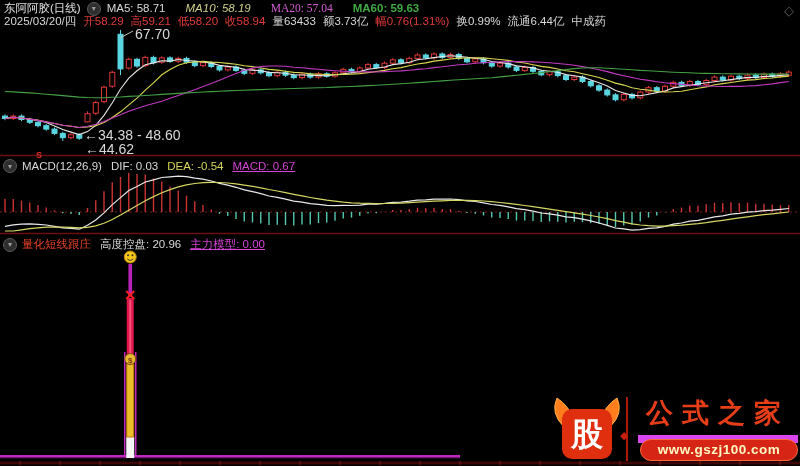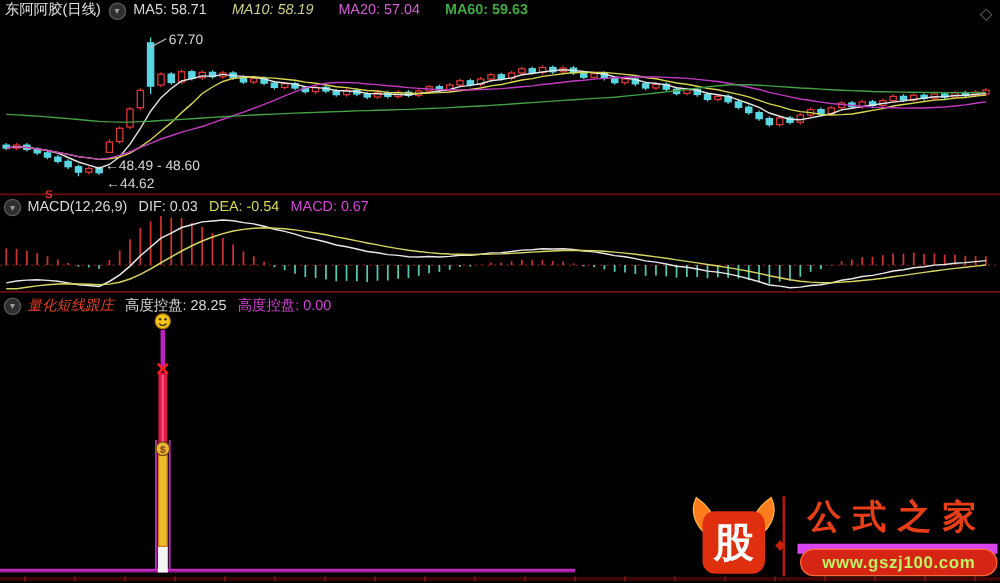--- a/index.html
+++ b/index.html
@@ -6,35 +6,35 @@
   .screen{position:relative;width:800px;height:466px;background:#000;overflow:hidden;
           font-family:"Liberation Sans","DejaVu Sans",sans-serif;}
   svg#chart-svg{position:absolute;left:0;top:0;z-index:1;}
   .hrow{position:absolute;z-index:3;display:flex;align-items:flex-start;white-space:nowrap;
         font-size:11.5px;line-height:12px;color:#d9d9d9;}
   .hrow .seg{margin-right:7px;}
   .circle-icon{display:inline-flex;align-items:center;justify-content:center;width:12px;height:12px;
         border-radius:50%;background:#2e2e2e;border:1px solid #5a5a5a;color:#9a9a9a;font-size:8px;
         margin:0 6px;flex:0 0 auto;}
   .diamond-icon{position:absolute;right:6px;top:3px;z-index:3;color:#5f5f5f;font-size:13px;}
-  .anno{position:absolute;z-index:3;color:#d9d9d9;font-size:11px;white-space:nowrap;}
+  .anno{position:absolute;z-index:3;color:#d9d9d9;font-size:14px;white-space:nowrap;}
   .marker{position:absolute;z-index:3;color:#e03030;font-size:9px;font-weight:bold;}
   .plabel{position:absolute;left:3px;z-index:3;display:flex;align-items:center;white-space:nowrap;
         font-size:11.5px;color:#d9d9d9;}
   .plabel .circle-icon{margin:0 5px 0 0;}
-  .plabel .seg{margin-right:9px;} .c-yel{color:#d6d65a;} .c-mag{color:#d643d6;} .c-wht{color:#d9d9d9;}
-  .c-sigred{color:#e8402a;font-style:italic;}
+  .plabel .seg{margin-right:9px;} .c-yel{color:#d6d65a;} .c-mag{color:#d643d6;text-decoration:underline;} .c-wht{color:#d9d9d9;}
+  .c-sigred{color:#e8402a;}
   .watermark{position:absolute;left:548px;top:393px;width:252px;height:73px;z-index:4;}
   .wm-divider{position:absolute;left:78px;top:4px;width:2px;height:64px;background:#b01808;}
   .wm-divider-diamond{position:absolute;left:72px;top:36px;color:#c41f0c;font-size:11px;}
   .wm-brand{position:absolute;left:90px;top:2px;width:160px;text-align:center;color:#e83e18;
         font-family:"Liberation Serif","DejaVu Serif",serif;font-weight:bold;font-size:27px;
         letter-spacing:9px;border-bottom:8px solid #d946ef;padding-bottom:4px;}
   .wm-url{position:absolute;left:92px;top:46px;width:156px;height:20px;background:#d62514;
-        border:1px solid #ff6a3a;border-radius:12px;color:#bef264;font-weight:bold;font-size:13.5px;
+        border:1px solid #ff6a3a;border-radius:12px;color:#fef9c3;font-weight:bold;font-size:13.5px;
         text-align:center;line-height:20px;letter-spacing:.5px;}
 </style>
 </head>
 <body>
 
 <div class="screen">
 
   <svg id="chart-svg" width="800" height="466">
       <line x1="5" y1="114.4" x2="5" y2="120.2" stroke="#5ad6e2" stroke-width="1"></line>
       <rect x="2.5" y="116.1" width="5" height="2.4" fill="#5ad6e2" stroke="#5ad6e2" stroke-width="1"></rect>
@@ -375,45 +375,58 @@
       <line x1="740" y1="461" x2="740" y2="465" stroke="#8b1a1a" stroke-width="1"></line>
       <line x1="780" y1="461" x2="780" y2="465" stroke="#8b1a1a" stroke-width="1"></line>
     </svg>
 
   <div class="hrow" style="left:4px;top:2px;">
     <span style="color:#e4e4e4;">东阿阿胶(日线)</span>
     <span class="circle-icon">▾</span>
     <span id="ma-labels" style="display:flex;gap:13px;">
         <span class="seg" style="color: rgb(217, 217, 217);">MA5: 58.71</span>
         <span class="seg" style="color: rgb(207, 207, 138); font-style: italic;">MA10: 58.19</span>
-        <span class="seg" style="color: rgb(212, 95, 212);">MA20: 57.04</span>
+        <span class="seg" style="color: rgb(212, 95, 212); font-family: Liberation Serif, serif;">MA20: 57.04</span>
         <span class="seg" style="color: rgb(65, 169, 65); font-weight: bold;">MA60: 59.63</span>
       </span>
   </div>
   <span class="diamond-icon">◇</span>
 
+  <div class="hrow" id="info-line" style="left:4px;top:15px;">
+      <span class="seg" style="color: rgb(217, 217, 217);">2025/03/20/四</span>
+      <span class="seg" style="color: rgb(226, 59, 59);">开58.29</span>
+      <span class="seg" style="color: rgb(226, 59, 59);">高59.21</span>
+      <span class="seg" style="color: rgb(226, 59, 59);">低58.20</span>
+      <span class="seg" style="color: rgb(226, 59, 59);">收58.94</span>
+      <span class="seg" style="color: rgb(217, 217, 217);">量63433</span>
+      <span class="seg" style="color: rgb(217, 217, 217);">额3.73亿</span>
+      <span class="seg" style="color: rgb(226, 59, 59);">幅0.76(1.31%)</span>
+      <span class="seg" style="color: rgb(217, 217, 217);">换0.99%</span>
+      <span class="seg" style="color: rgb(217, 217, 217);">流通6.44亿</span>
+      <span class="seg" style="color: rgb(217, 217, 217);">中成药</span>
+    </div>
 
   <div class="anno" style="left:135px;top:26px;">67.70</div>
-  <div class="anno" style="left:84px;top:127px;">←48.49 - 48.60</div>
+  <div class="anno" style="left:84px;top:127px;">←34.38 - 48.60</div>
   <div class="anno" style="left:62px;top:141px;margin-left:23px;">←44.62</div>
   <div class="marker" style="left:36px;top:150px;">S</div>
 
   <div class="plabel" style="top:159px;">
     <span class="circle-icon">▾</span>
     <span class="seg c-wht">MACD(12,26,9)</span>
     <span class="seg c-wht">DIF: 0.03</span>
     <span class="seg c-yel">DEA: -0.54</span>
     <span class="seg c-mag">MACD: 0.67</span>
   </div>
 
   <div class="plabel" style="top:237px;">
     <span class="circle-icon">▾</span>
     <span class="seg c-sigred">量化短线跟庄</span>
-    <span class="seg c-wht">高度控盘: 28.25</span>
-    <span class="seg c-mag">高度控盘: 0.00</span>
+    <span class="seg c-wht">高度控盘: 20.96</span>
+    <span class="seg c-mag">主力模型: 0.00</span>
   </div>
 
   <div class="watermark">
     <svg width="78" height="72" style="position:absolute;left:0;top:0;">
       <path d="M16,34 Q2,20 9,5 Q21,13 26,27 Z" fill="#ff7d1c" stroke="#ffb347" stroke-width="1"></path>
       <path d="M62,34 Q76,20 69,5 Q57,13 52,27 Z" fill="#ff7d1c" stroke="#ffb347" stroke-width="1"></path>
       <rect x="14" y="16" rx="10" width="50" height="50" fill="#df2f0e"></rect>
       <text x="39" y="52" font-size="32" font-weight="bold" fill="#ffffff" text-anchor="middle">股</text>
     </svg>
     <div class="wm-divider"></div>

